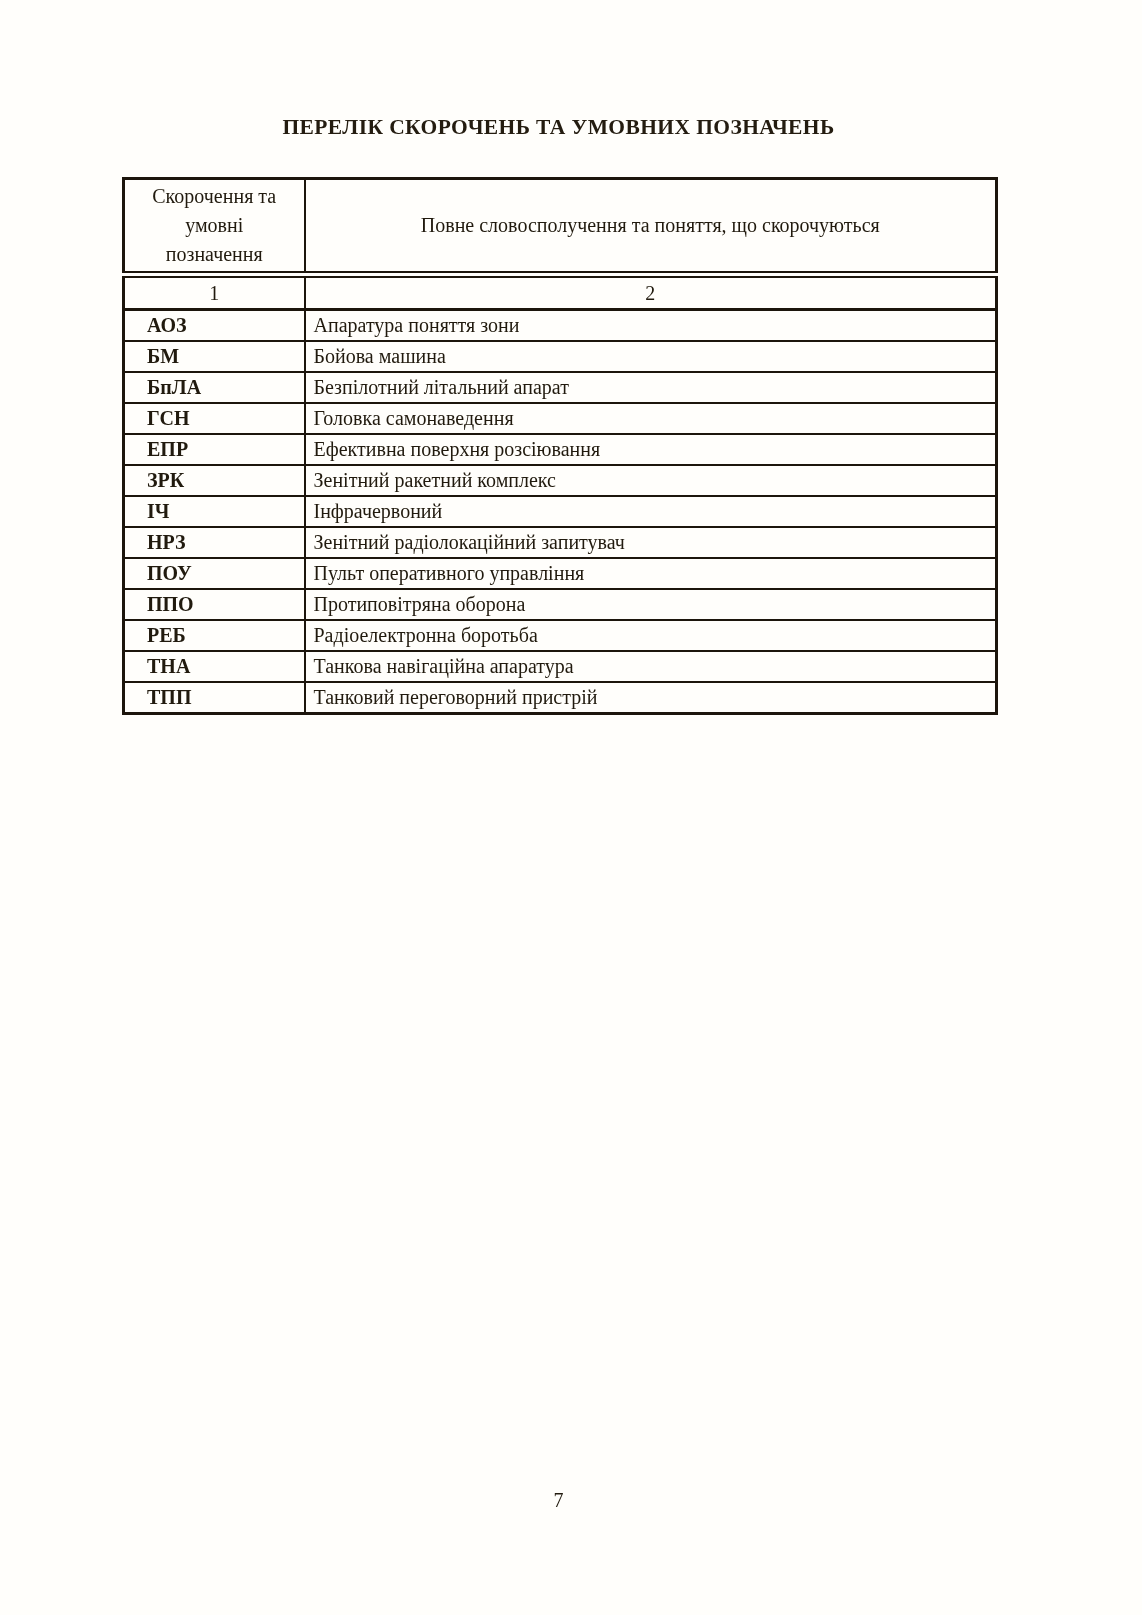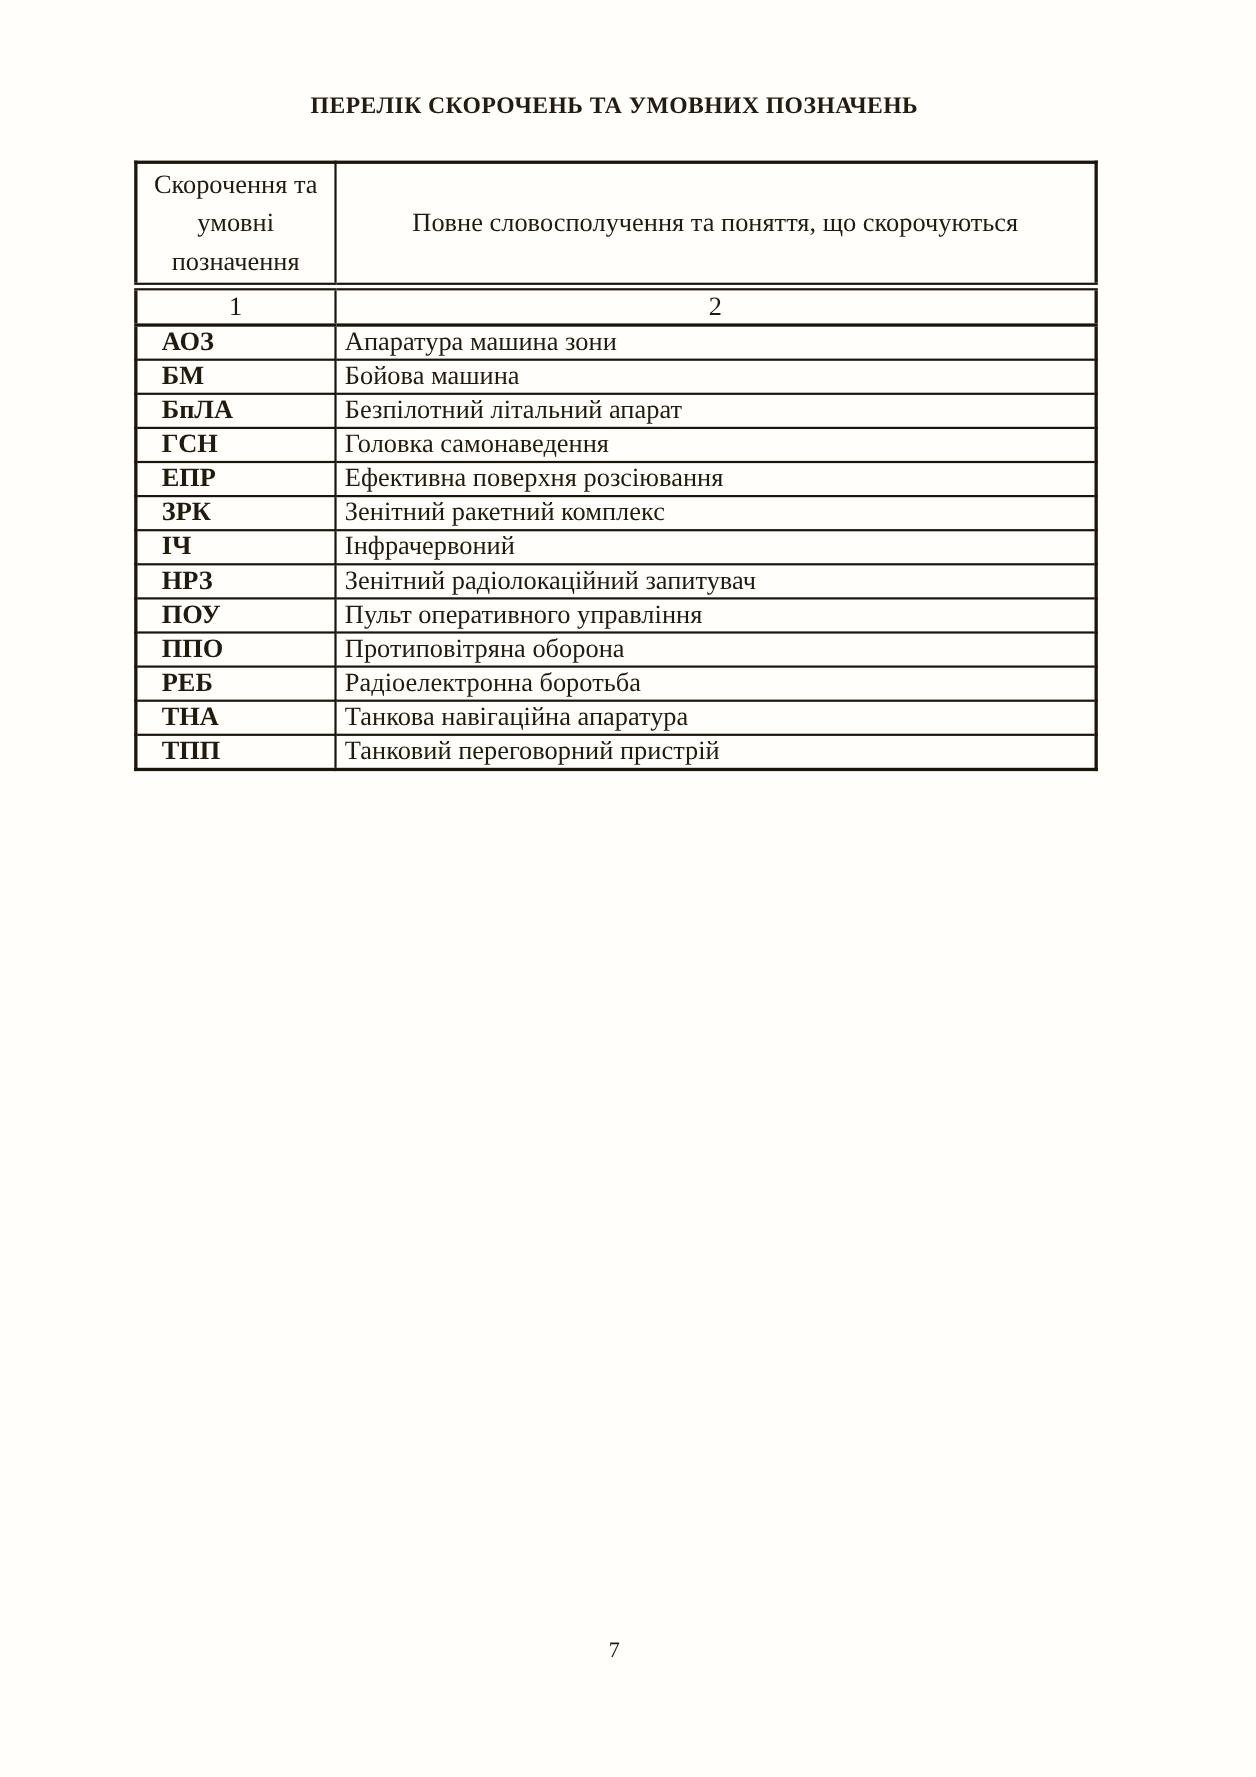--- a/index.html
+++ b/index.html
@@ -16,33 +16,33 @@
     overflow: hidden;
   }
   .content {
     position: absolute;
     left: 122px;
     top: 0;
     width: 873px;
   }
   .doc-title {
     margin: 0;
-    padding-top: 84px;
+    padding-top: 115px;
     font-size: 21.5px;
     font-weight: bold;
     text-align: center;
     letter-spacing: 0.4px;
     color: #241c10;
   }
   table.abbr-table {
     margin-top: 37px;
     width: 873px;
     border-collapse: collapse;
     table-layout: fixed;
-    font-size: 24px;
+    font-size: 20px;
     color: #211a0e;
   }
   table.abbr-table, 
   table.abbr-table td {
     border: 2px solid #1c150c;
   }
   table.abbr-table {
     border-width: 3px;
   }
   col.c1 { width: 181px; }
@@ -100,21 +100,21 @@
         <td>Скорочення та умовні позначення</td>
         <td>Повне словосполучення та поняття, що скорочуються</td>
       </tr>
       <tr class="index-row">
         <td>1</td>
         <td>2</td>
       </tr>
 
       <tr class="data-row">
         <td class="abbr-cell">АОЗ</td>
-        <td class="full-cell">Апаратура машина зони</td>
+        <td class="full-cell">Апаратура поняття зони</td>
       </tr>
       <tr class="data-row">
         <td class="abbr-cell">БМ</td>
         <td class="full-cell">Бойова машина</td>
       </tr>
       <tr class="data-row">
         <td class="abbr-cell">БпЛА</td>
         <td class="full-cell">Безпілотний літальний апарат</td>
       </tr>
       <tr class="data-row">

